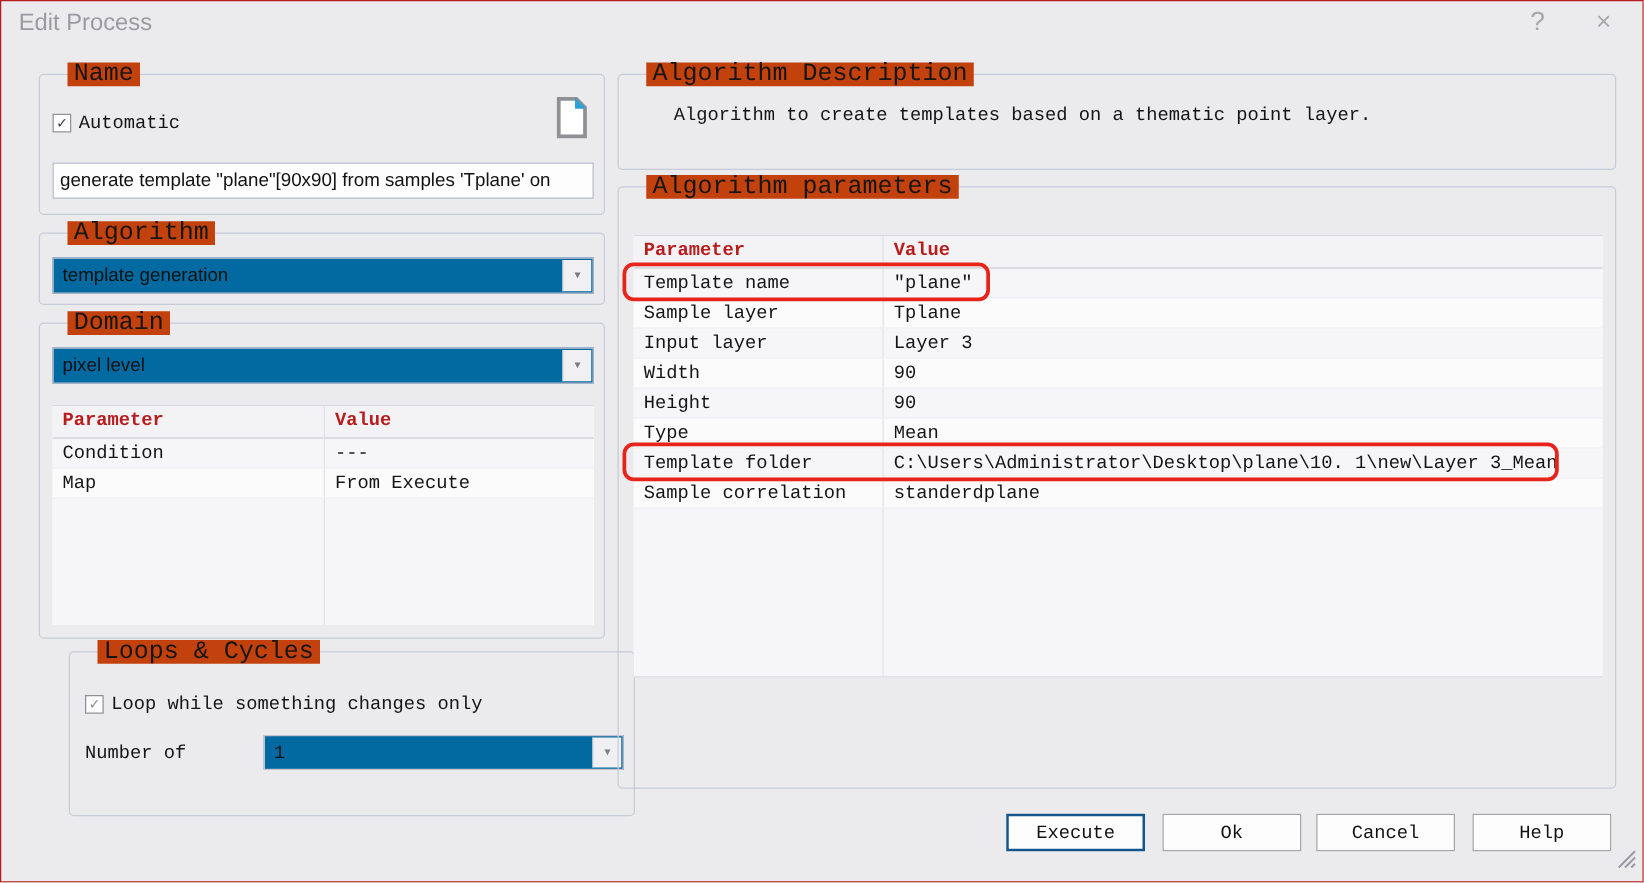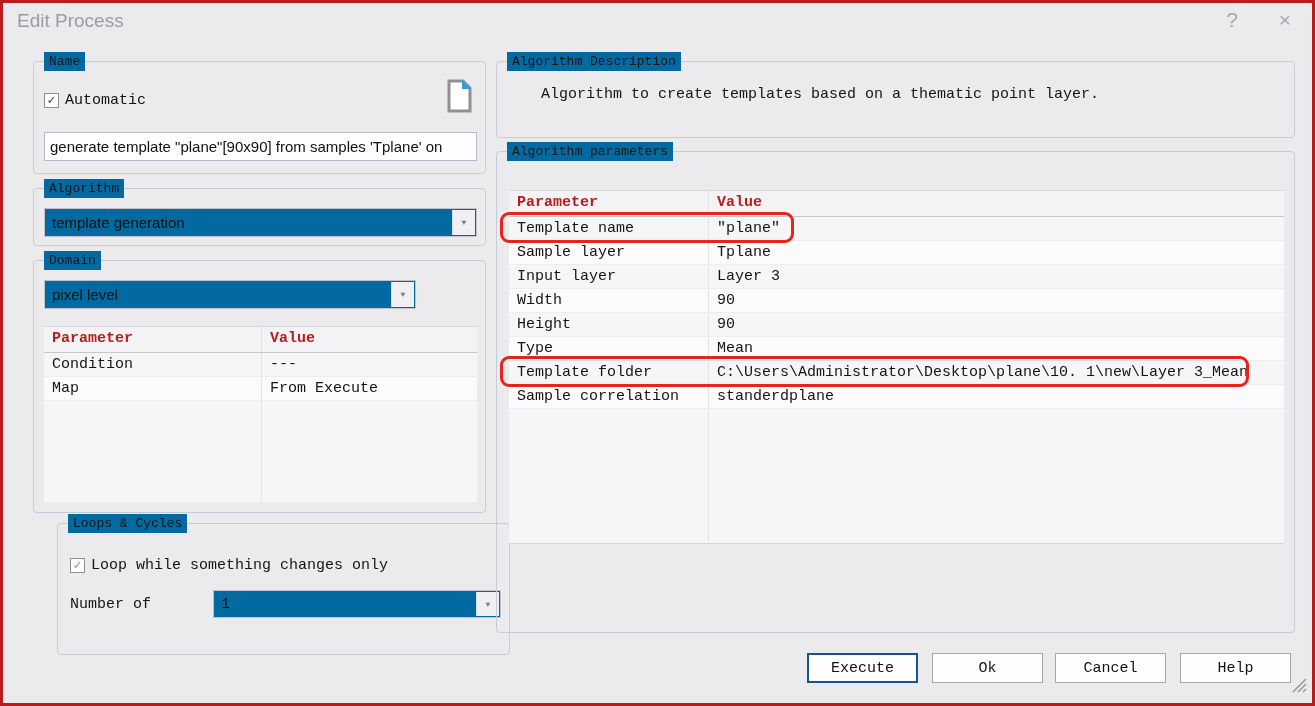--- a/index.html
+++ b/index.html
@@ -5,21 +5,21 @@
   * { box-sizing: border-box; margin: 0; padding: 0; }
   html,body { width: 1315px; height: 706px; }
   body {
     font-family: "Liberation Mono", monospace;
     background: #d6d6da;
   }
   .dialog {
     position: relative;
     width: 1315px; height: 706px;
     background: #ebebee;
-    border: 3px solid #b91c1c;
+    border: 1px solid #b91c1c;
     overflow: hidden;
   }
   .title {
     position: absolute; left: 14px; top: 7px;
     font-family: "Liberation Sans", sans-serif;
     font-size: 19px; color: #9a9aa2;
   }
   .titlebar-btn {
     position: absolute; top: 5px;
     font-family: "Liberation Sans", sans-serif;
@@ -28,23 +28,23 @@
   }
   .help-btn { left: 1215px; }
   .close-btn { left: 1268px; }
 
   .group {
     position: absolute;
     border: 1px solid #c7cbd7;
     border-radius: 4px;
   }
   .group-label {
-    position: absolute; top: -10px; left: 10px;
-    background: #0369a1; padding: 0 5px;
-    font-size: 13px; color: #161616; line-height: 19px;
+    position: absolute; top: -10px; left: 22px;
+    background: #c2410c; padding: 0 5px;
+    font-size: 20px; color: #161616; line-height: 19px;
     white-space: pre;
   }
 
   
   .g-name      { left: 30px; top: 58px;  width: 453px; height: 113px; }
   .g-algorithm { left: 30px; top: 185px; width: 453px; height: 58px;  }
   .g-domain    { left: 30px; top: 257px; width: 453px; height: 253px; }
   .g-loops     { left: 30px; top: 520px; width: 453px; height: 132px; margin-left: 24px; }
   
   .g-desc      { left: 493px; top: 58px;  width: 799px; height: 77px;  }
@@ -174,21 +174,21 @@
   <div class="group g-algorithm">
     <div class="group-label">Algorithm</div>
     <div class="combo" style="left:10px; top:19px; width:433px;">
       <span class="combo-text">template generation</span>
       <span class="combo-arrow">▼</span>
     </div>
   </div>
 
   <div class="group g-domain">
     <div class="group-label">Domain</div>
-    <div class="combo" style="left:10px; top:19px; width:372px;">
+    <div class="combo" style="left:10px; top:19px; width:433px;">
       <span class="combo-text">pixel level</span>
       <span class="combo-arrow">▼</span>
     </div>
     <div class="ptable t-left">
       <div class="ptable-header">
         <div class="cell col-param">Parameter</div>
         <div class="cell col-value">Value</div>
       </div>
       <div class="prow">
         <div class="cell col-param">Condition</div>

